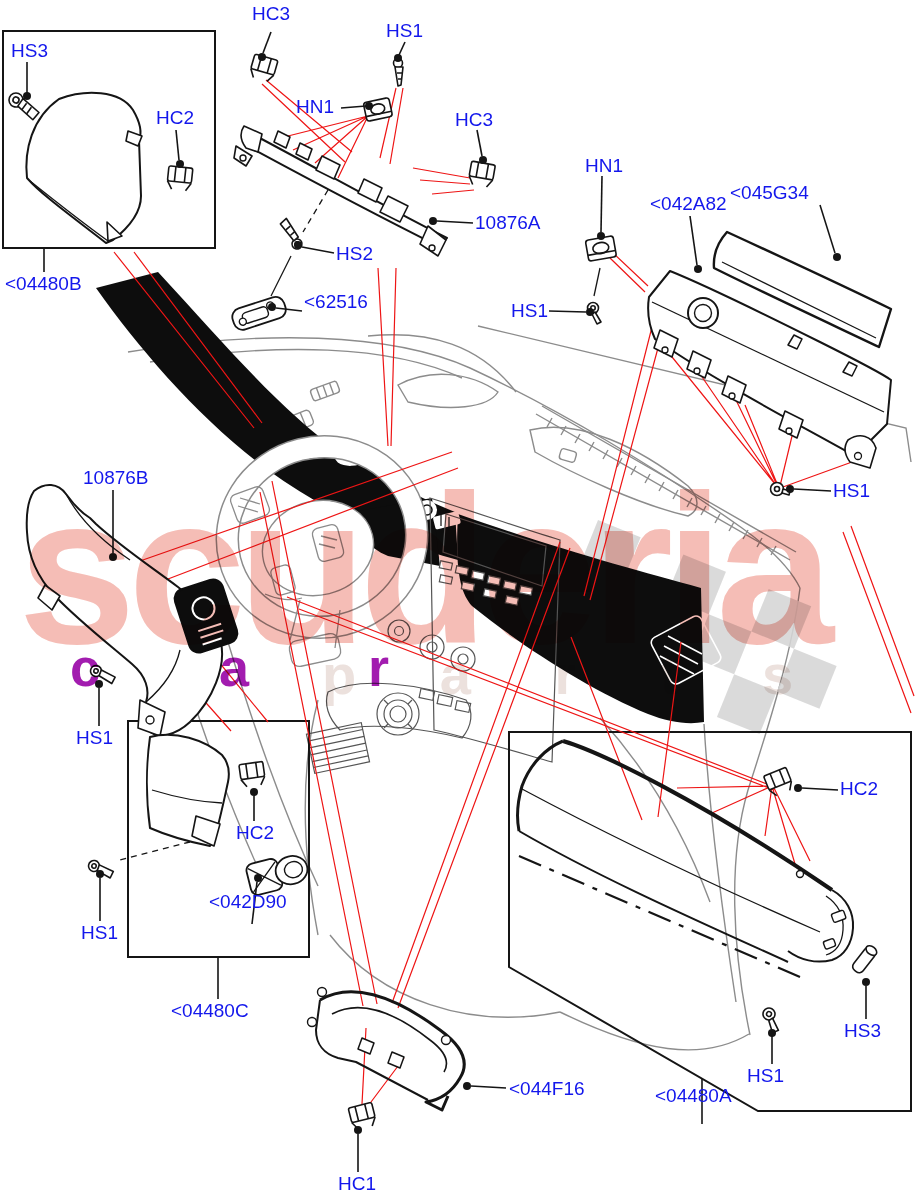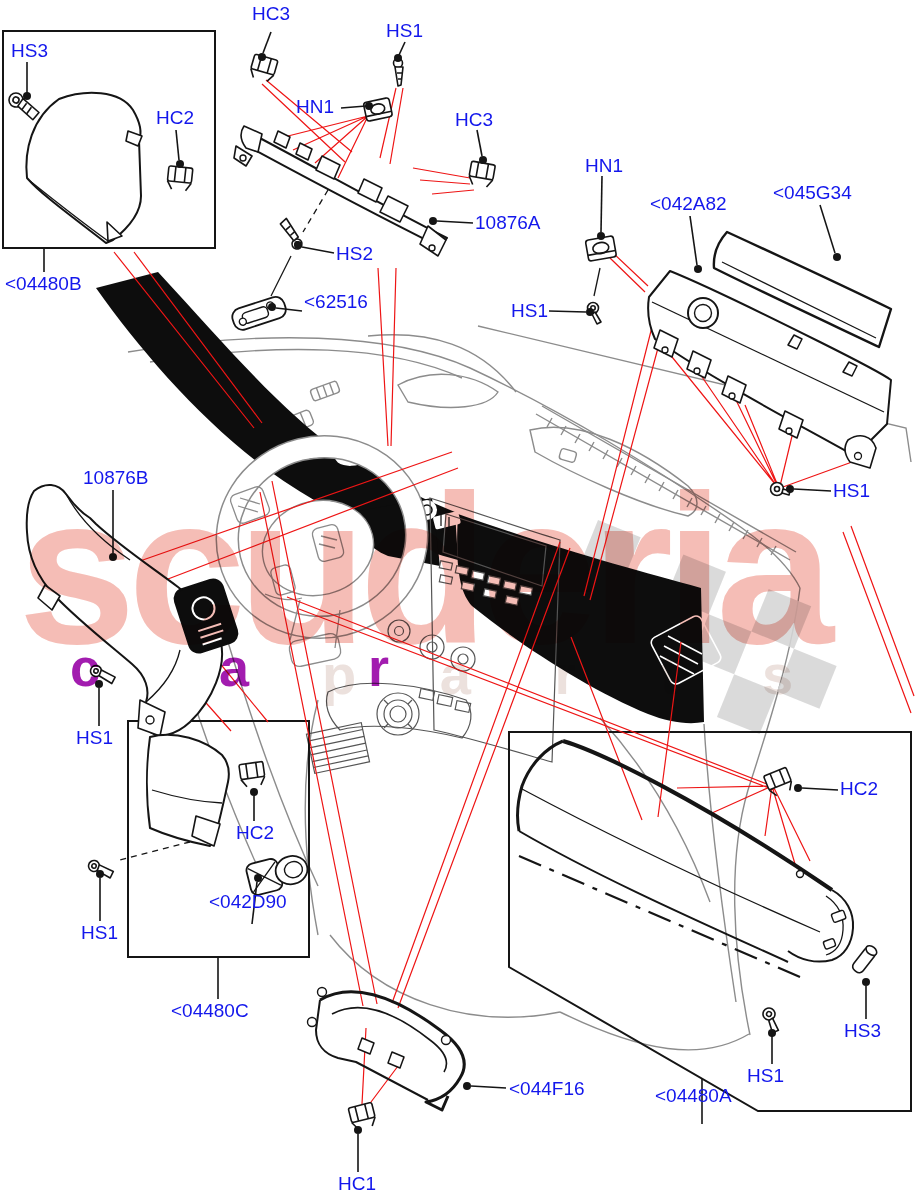--- a/index.html
+++ b/index.html
@@ -415,21 +415,21 @@
   <div class="lbl" style="left:5px;top:274px">&lt;04480B</div>
   <div class="lbl" style="left:252px;top:4px">HC3</div>
   <div class="lbl" style="left:296px;top:97px">HN1</div>
   <div class="lbl" style="left:386px;top:21px">HS1</div>
   <div class="lbl" style="left:336px;top:244px">HS2</div>
   <div class="lbl" style="left:304px;top:292px">&lt;62516</div>
   <div class="lbl" style="left:475px;top:213px">10876A</div>
   <div class="lbl" style="left:455px;top:110px">HC3</div>
   <div class="lbl" style="left:585px;top:156px">HN1</div>
   <div class="lbl" style="left:650px;top:194px">&lt;042A82</div>
-  <div class="lbl" style="left:773px;top:183px">&lt;045G34</div>
+  <div class="lbl" style="left:730px;top:183px">&lt;045G34</div>
   <div class="lbl" style="left:511px;top:301px">HS1</div>
   <div class="lbl" style="left:833px;top:481px">HS1</div>
   <div class="lbl" style="left:83px;top:468px">10876B</div>
   <div class="lbl" style="left:76px;top:728px">HS1</div>
   <div class="lbl" style="left:81px;top:923px">HS1</div>
   <div class="lbl" style="left:236px;top:823px">HC2</div>
   <div class="lbl" style="left:209px;top:892px">&lt;042D90</div>
   <div class="lbl" style="left:171px;top:1001px">&lt;04480C</div>
   <div class="lbl" style="left:509px;top:1079px">&lt;044F16</div>
   <div class="lbl" style="left:338px;top:1174px">HC1</div>

